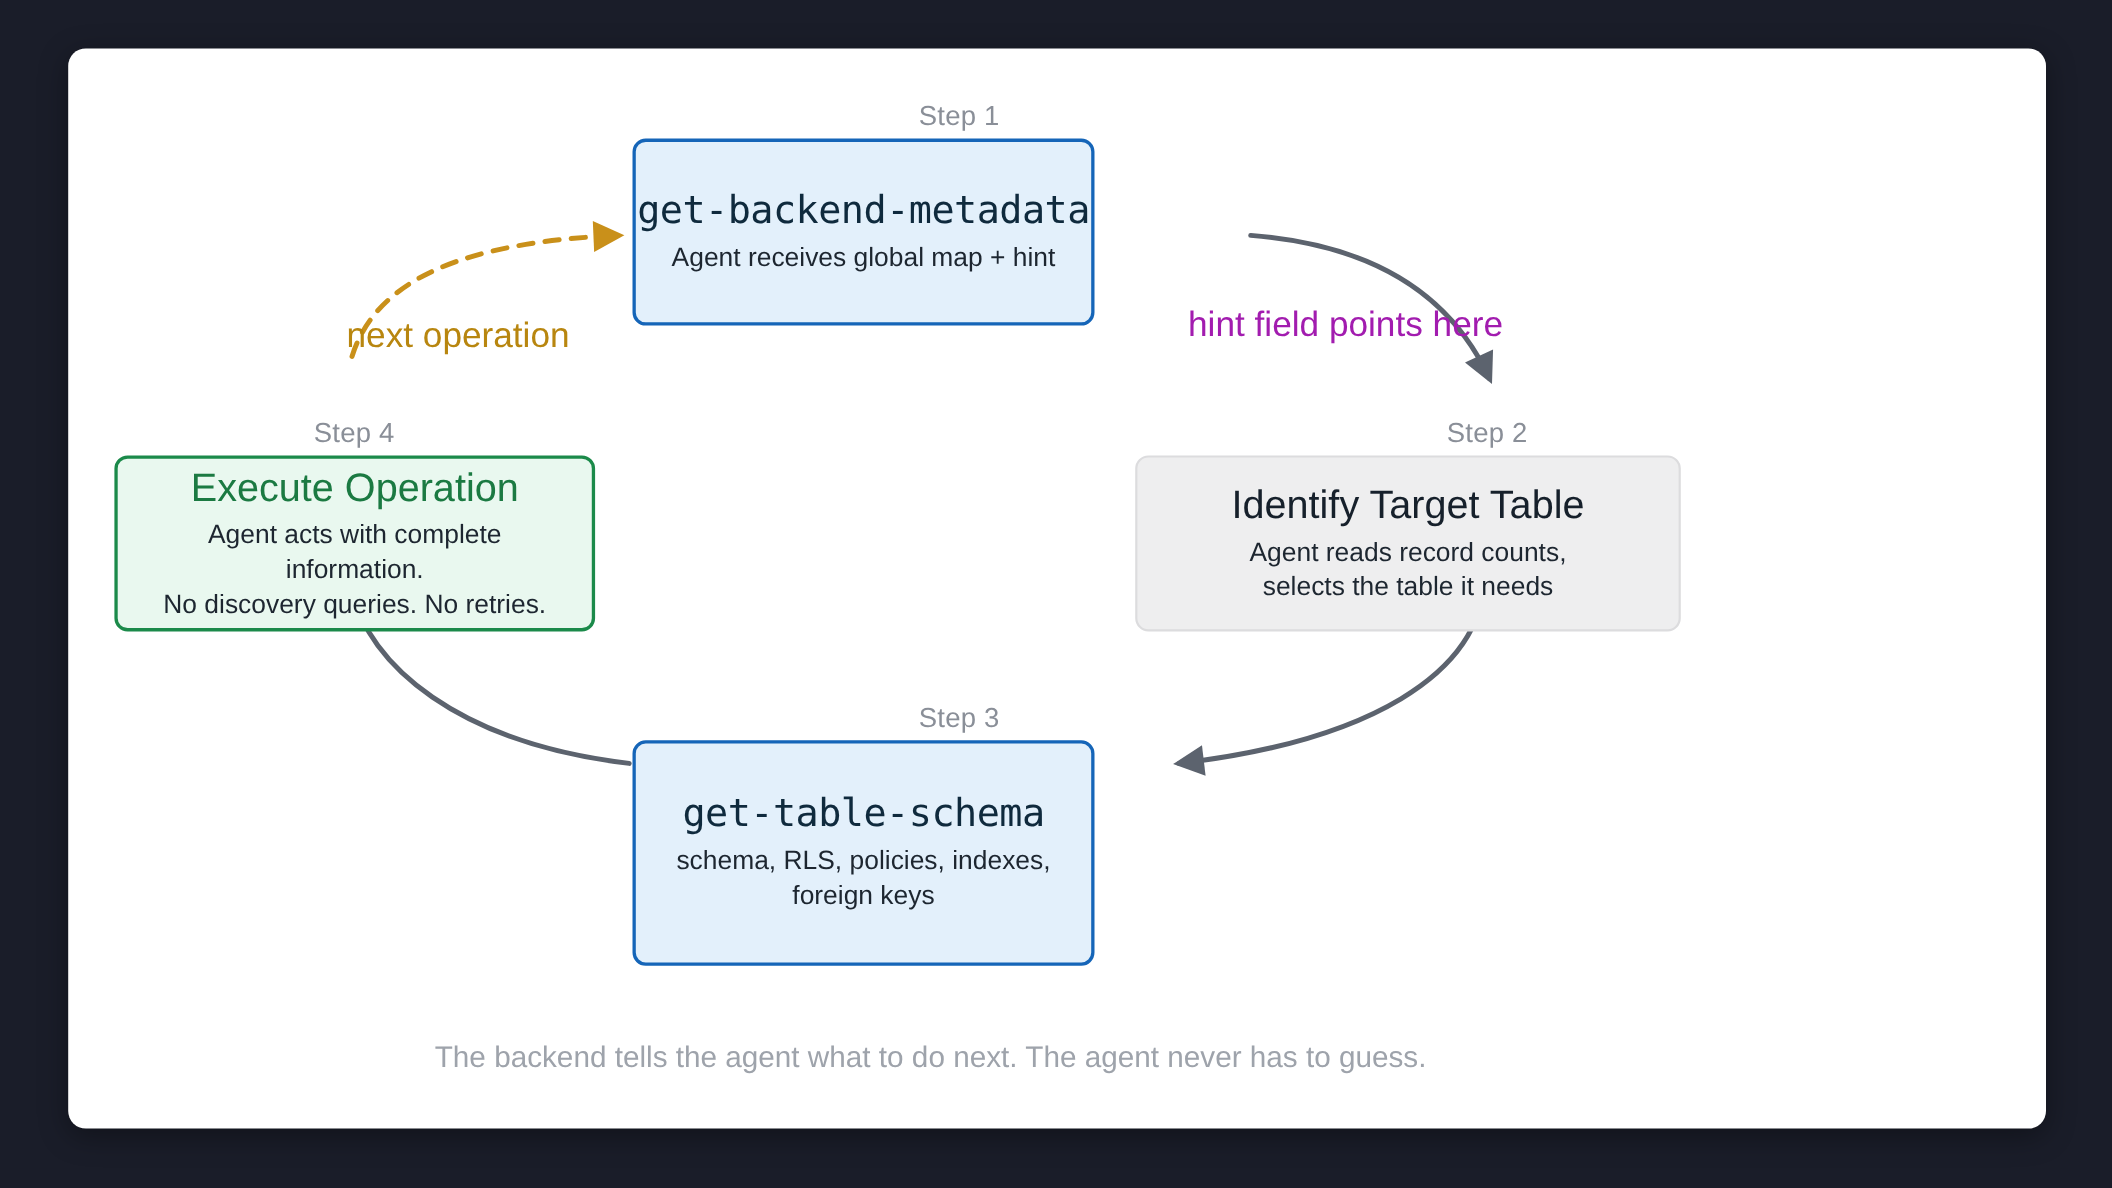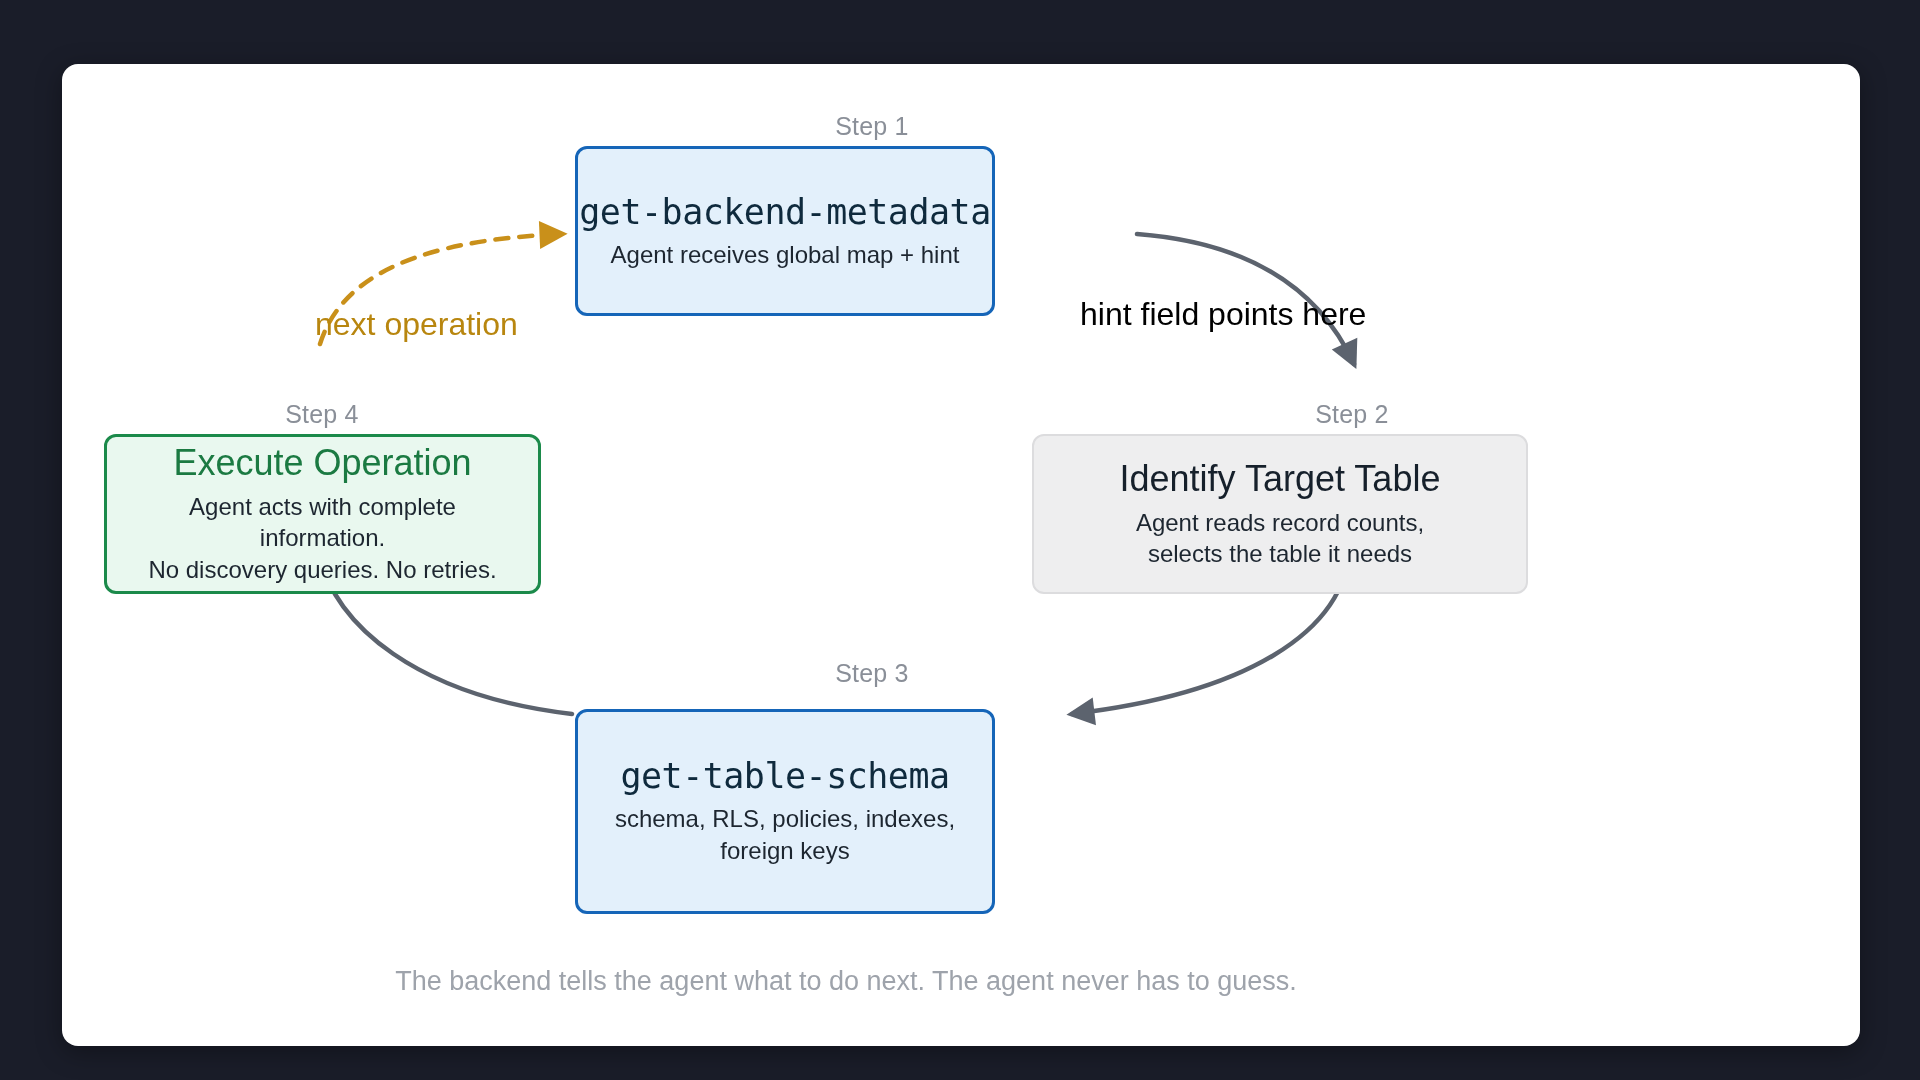--- a/index.html
+++ b/index.html
@@ -17,21 +17,21 @@
   #stage {
     position: relative;
     width: 1920px;
     height: 1080px;
     background: #1a1d29;
   }
 
   #card {
     position: absolute;
     left: 62px;
-    top: 64px;
+    top: 44px;
     width: 1798px;
     height: 982px;
     background: #ffffff;
     border-radius: 16px;
     box-shadow: 0 6px 26px rgba(0,0,0,0.35);
     overflow: hidden;
   }
 
   #arrows {
     position: absolute;
@@ -121,21 +121,21 @@
     white-space: nowrap;
   }
 
   
   .edge-label {
     position: absolute;
     font-size: 32px;
     white-space: nowrap;
   }
   .edge-label.orange { color: #b8860f; }
-  .edge-label.gray   { color: #000000; }
+  .edge-label.gray   { color: #a21caf; }
 
   
   #footer {
     position: absolute;
     left: 0;
     top: 902px;
     width: 1568px;
     text-align: center;
     font-size: 27px;
     color: #9ea3ab;
@@ -179,21 +179,21 @@
     <div class="node gray" style="left:970px; top:370px; width:496px; height:160px;">
       <div class="title">Identify Target Table</div>
       <div class="desc">
         <div>Agent reads record counts,</div>
         <div>selects the table it needs</div>
       </div>
     </div>
 
     <div class="step-label" style="left:600px; top:595px; width:420px;">Step 3</div>
 
-    <div class="node blue mono" style="left:513px; top:629px; width:420px; height:205px;margin-top:16px;">
+    <div class="node blue mono" style="left:513px; top:629px; width:420px; height:205px;">
       <div class="title">get-table-schema</div>
       <div class="desc">
         <div>schema, RLS, policies, indexes,</div>
         <div>foreign keys</div>
       </div>
     </div>
 
     <div class="step-label" style="left:90px; top:336px; width:340px;">Step 4</div>
 
     <div class="node green" style="left:42px; top:370px; width:437px; height:160px;">

